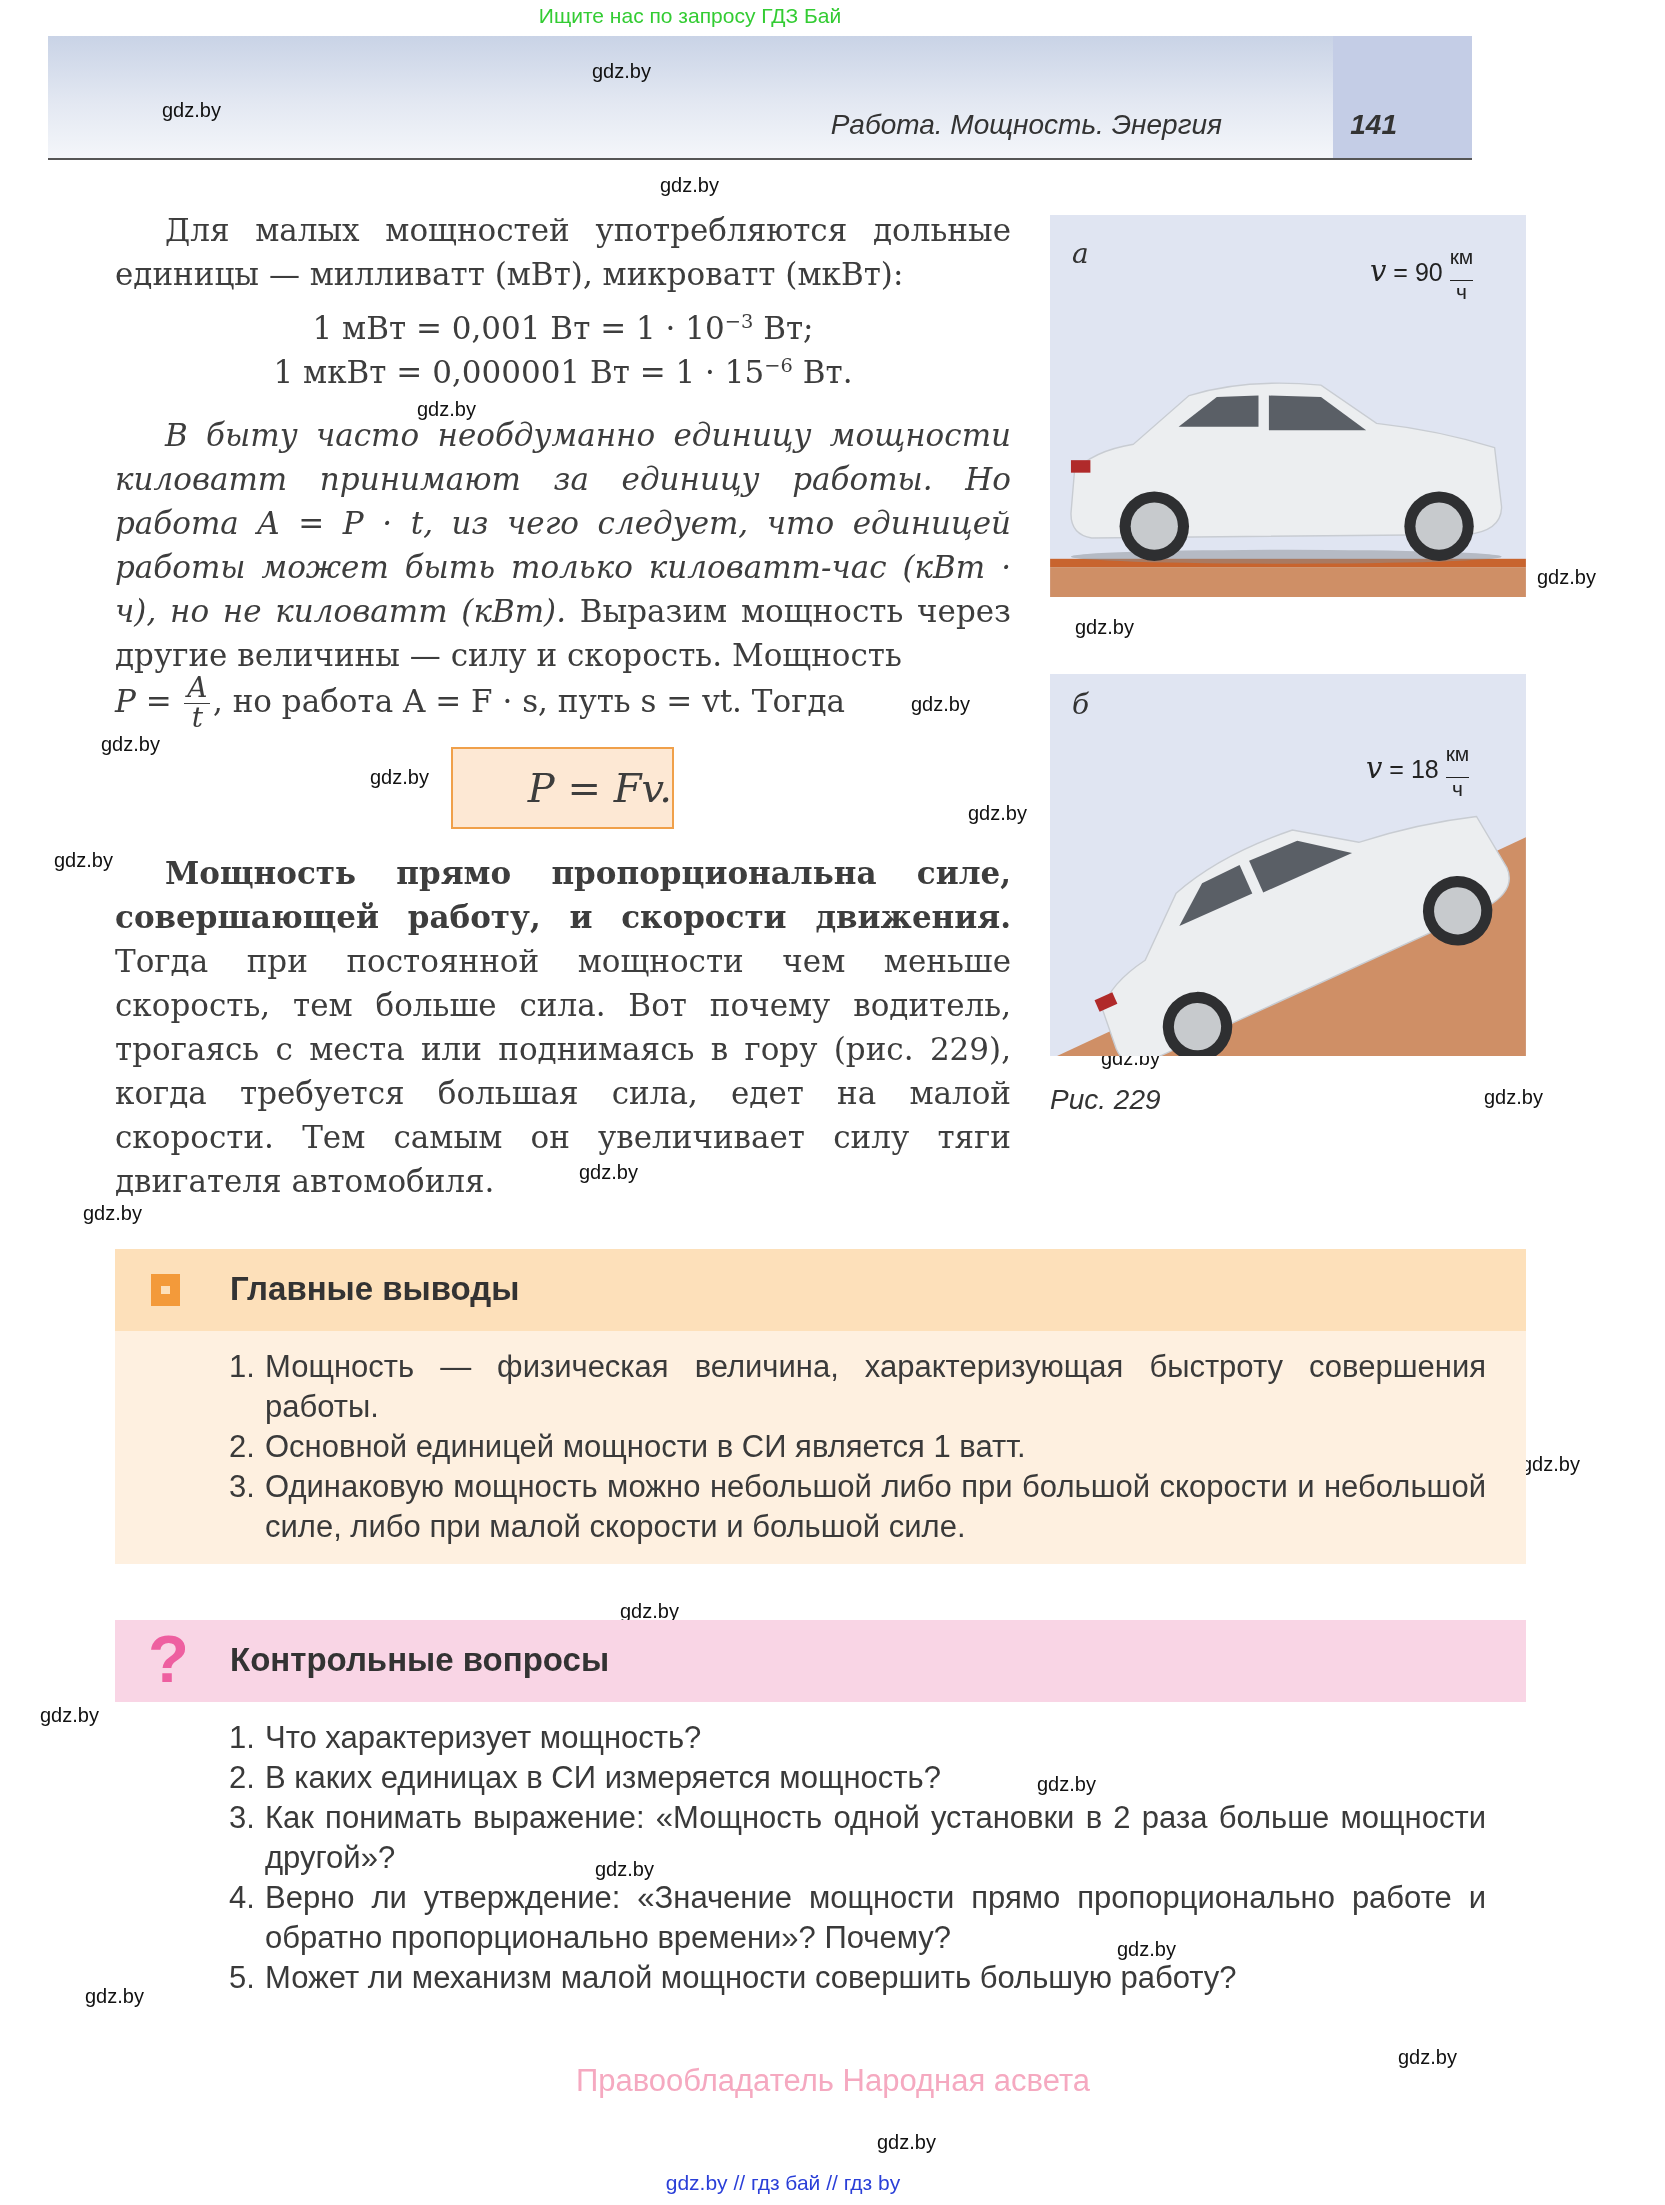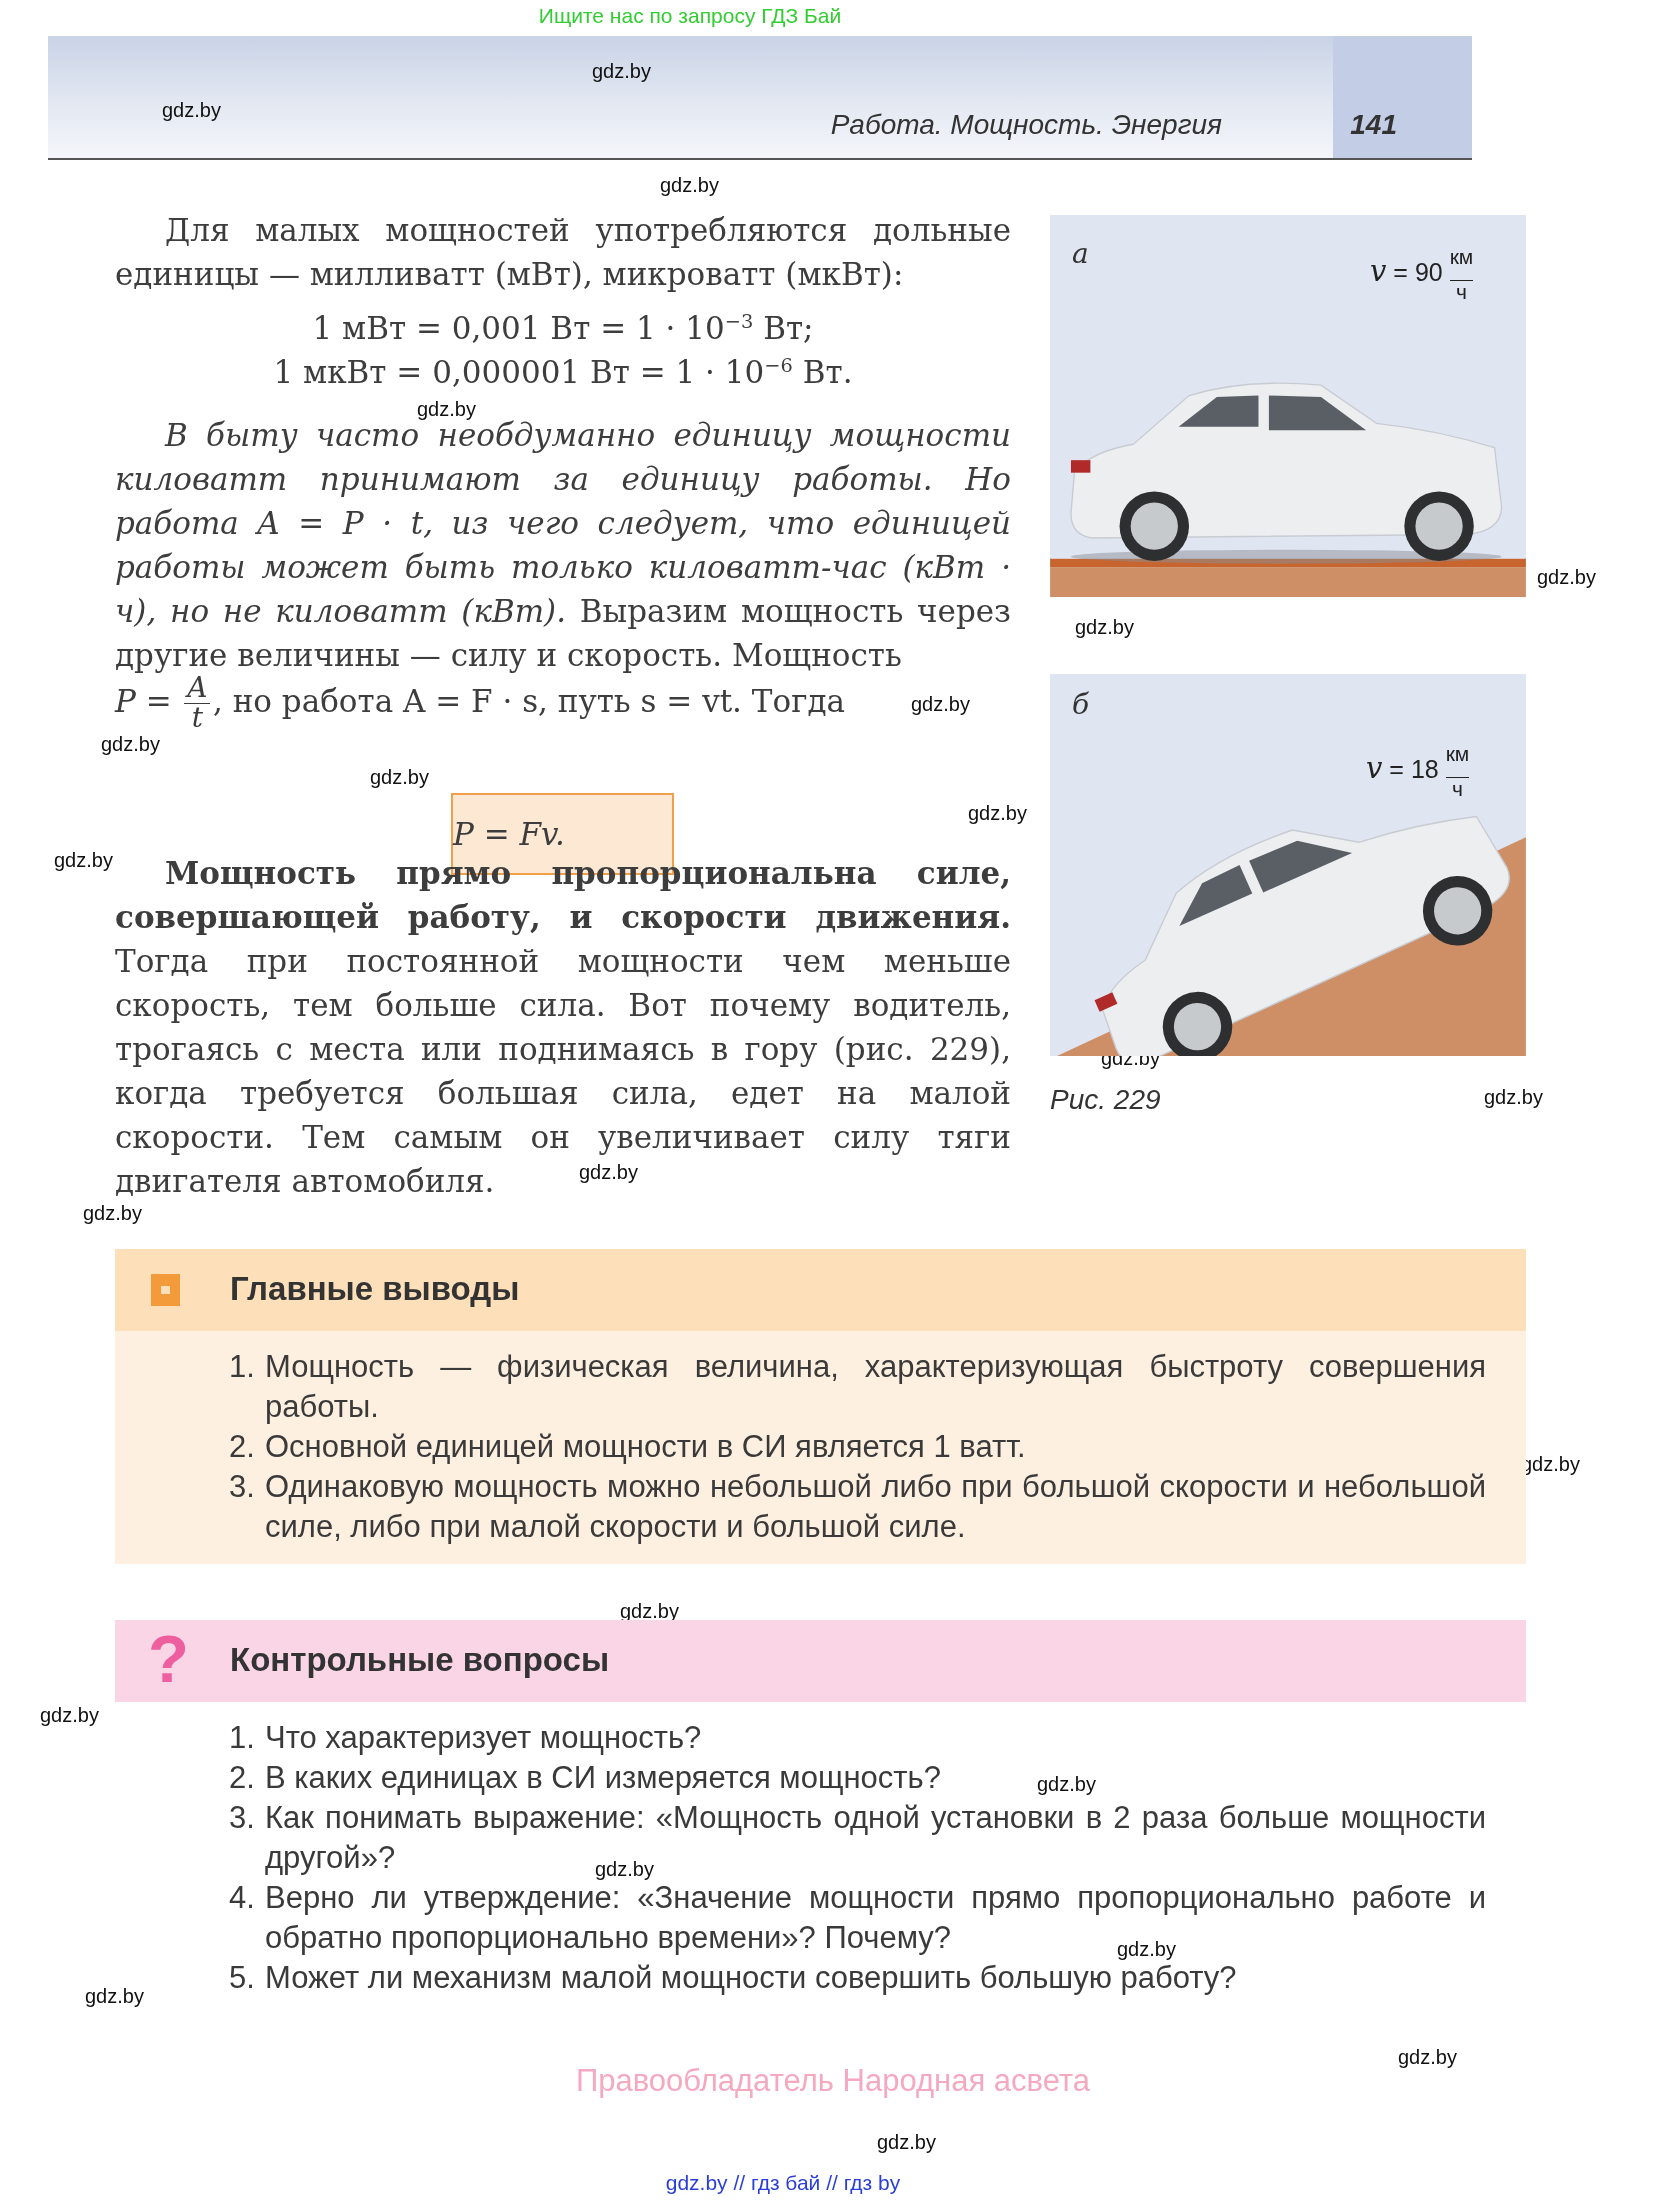--- a/index.html
+++ b/index.html
@@ -32,22 +32,22 @@
   .para {
     position: absolute; left: 115px; width: 896px; font-size: 31px; line-height: 44px; text-align: justify;
   }
   .para .indent { display: inline-block; width: 50px; }
   .formula { position: absolute; font-size: 31px; text-align: center; width: 896px; left: 115px; }
   .formula sup { font-size: 19.4px; }
   .italic { font-style: italic; }
   .bold { font-weight: bold; }
   .pfv {
     position: absolute; left: 451px; top: 747px; width: 219px; height: 78px;
-    background: #fde8d4; border: 2.1px solid #f0a04a; text-align: left; line-height: 78px;
-    font-size: 31px; font-style: italic; margin-top: 46px;
+    background: #fde8d4; border: 2.1px solid #f0a04a; text-align: right; line-height: 78px;
+    font-size: 40px; font-style: italic;
   }
   .frac { display: inline-block; vertical-align: middle; text-align: center; line-height: 1; margin: 0 2.8px; }
   .frac span { display: block; font-size: 28px; }
   .frac .num { border-bottom: 1.4px solid #3d3d3d; padding: 0 2.8px 1.4px; }
   .fig {
     position: absolute; left: 1050px; width: 476px; background: #e0e5f2; overflow: hidden;
   }
   .fig-label { position: absolute; left: 22px; font-style: italic; font-size: 28px; color: #333; }
   .speed { position: absolute; font-size: 25px; color: #222; margin-top: 16px; }
   .speed .v { font-style: italic; font-family: "DejaVu Serif", serif; font-size: 29px; }
@@ -108,21 +108,21 @@
 <span class="wm" style="left:877px;top:2131px">gdz.by</span>
 
 <div class="para serif" style="top:208px">
   <span class="indent"></span><span>Для малых мощностей употребляются дольные единицы — милливатт (мВт), микроватт (мкВт):</span>
 </div>
 
 <div class="formula serif" style="top:310px">
   <span>1 мВт = 0,001 Вт = 1 · 10</span><sup>−3</sup><span> Вт;</span>
 </div>
 <div class="formula serif" style="top:354px">
-  <span>1 мкВт = 0,000001 Вт = 1 · 10</span><sup>−6</sup><span> Вт.</span>
+  <span>1 мкВт = 0,000001 Вт = 1 · 15</span><sup>−6</sup><span> Вт.</span>
 </div>
 
 <div class="para serif" style="top:413px">
   <span class="indent"></span><span class="italic">В быту часто необдуманно единицу мощности киловатт принимают за единицу работы. Но работа A = P · t, из чего следует, что единицей работы может быть только киловатт-час (кВт · ч), но не киловатт (кВт).</span><span> Выразим мощность через другие величины — силу и скорость. Мощность</span>
 </div>
 <div class="abs serif" style="left:115px;top:674px;font-size:31px;">
   <span class="italic">P =</span>
   <span class="frac italic">
     <span class="num">A</span>
     <span>t</span>

